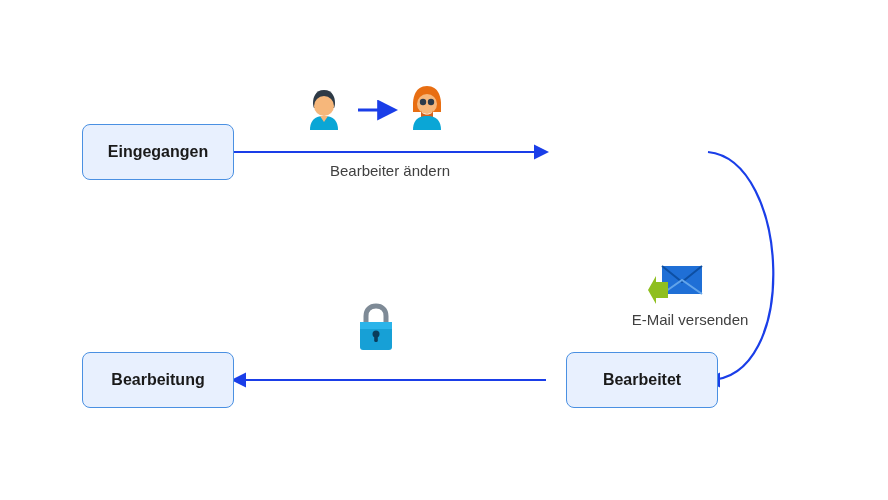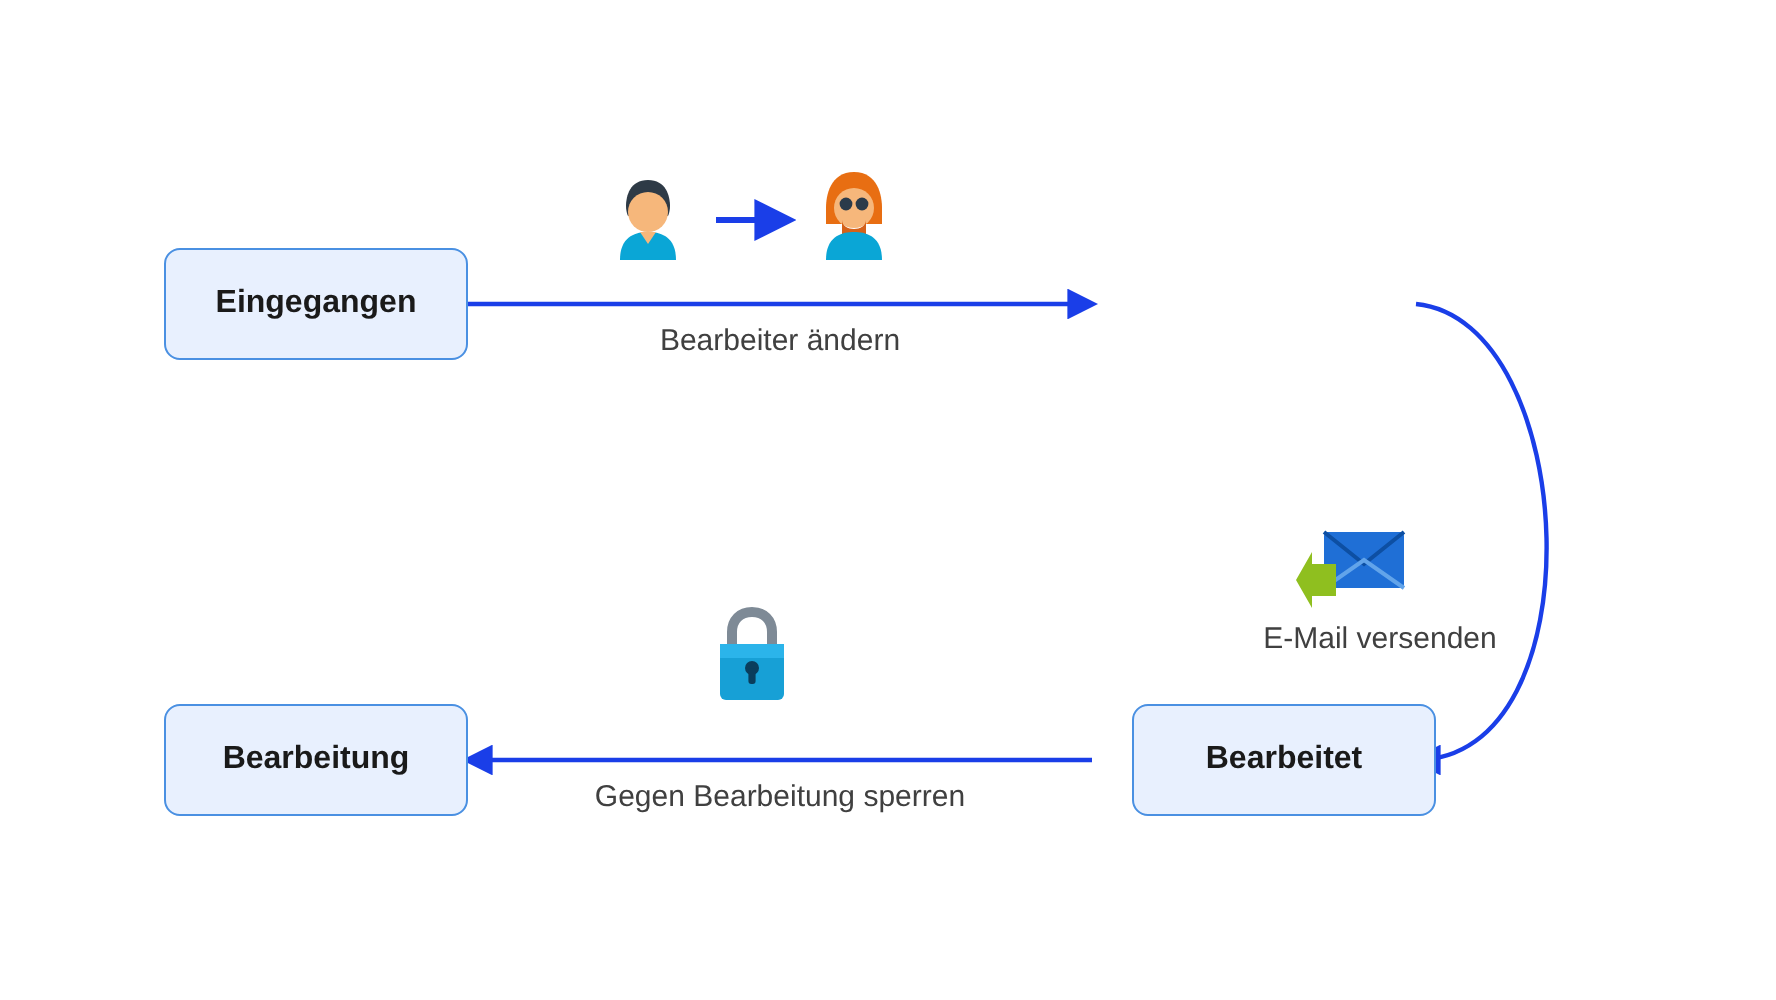--- a/index.html
+++ b/index.html
@@ -73,21 +73,20 @@
   </div>
   <div class="state" style="left:546px; top:352px; width:152px; height:56px;margin-left:20px;">
     <span>Bearbeitet</span>
   </div>
   <div class="state" style="left:82px; top:352px; width:152px; height:56px;">
     <span>Bearbeitung</span>
   </div>
 
   <div class="transition-label" style="left:260px; top:162px; width:260px;">Bearbeiter ändern</div>
   <div class="transition-label" style="left:600px; top:311px; width:180px;">E-Mail versenden</div>
-  <div class="transition-label" style="left:260px; top:390px; width:260px;">Gegen Bearbeitung sperren</div>
 
   <div class="icon-holder" style="left:300px; top:84px;">
     <svg width="48" height="48" viewBox="0 0 48 48">
       <path d="M24 6 C15 6 13 14 13 19 C13 22 14 24 14 24 L34 24 C34 24 35 22 35 19 C35 14 33 6 24 6 Z" fill="#2e3a46"></path>
       <circle cx="24" cy="22" r="10" fill="#f6b77b"></circle>
       <path d="M10 46 C10 34 18 32 24 32 C30 32 38 34 38 46 Z" fill="#0aa6d6"></path>
       <path d="M20 32 L24 38 L28 32 Z" fill="#f6b77b"></path>
     </svg>
   </div>
 

